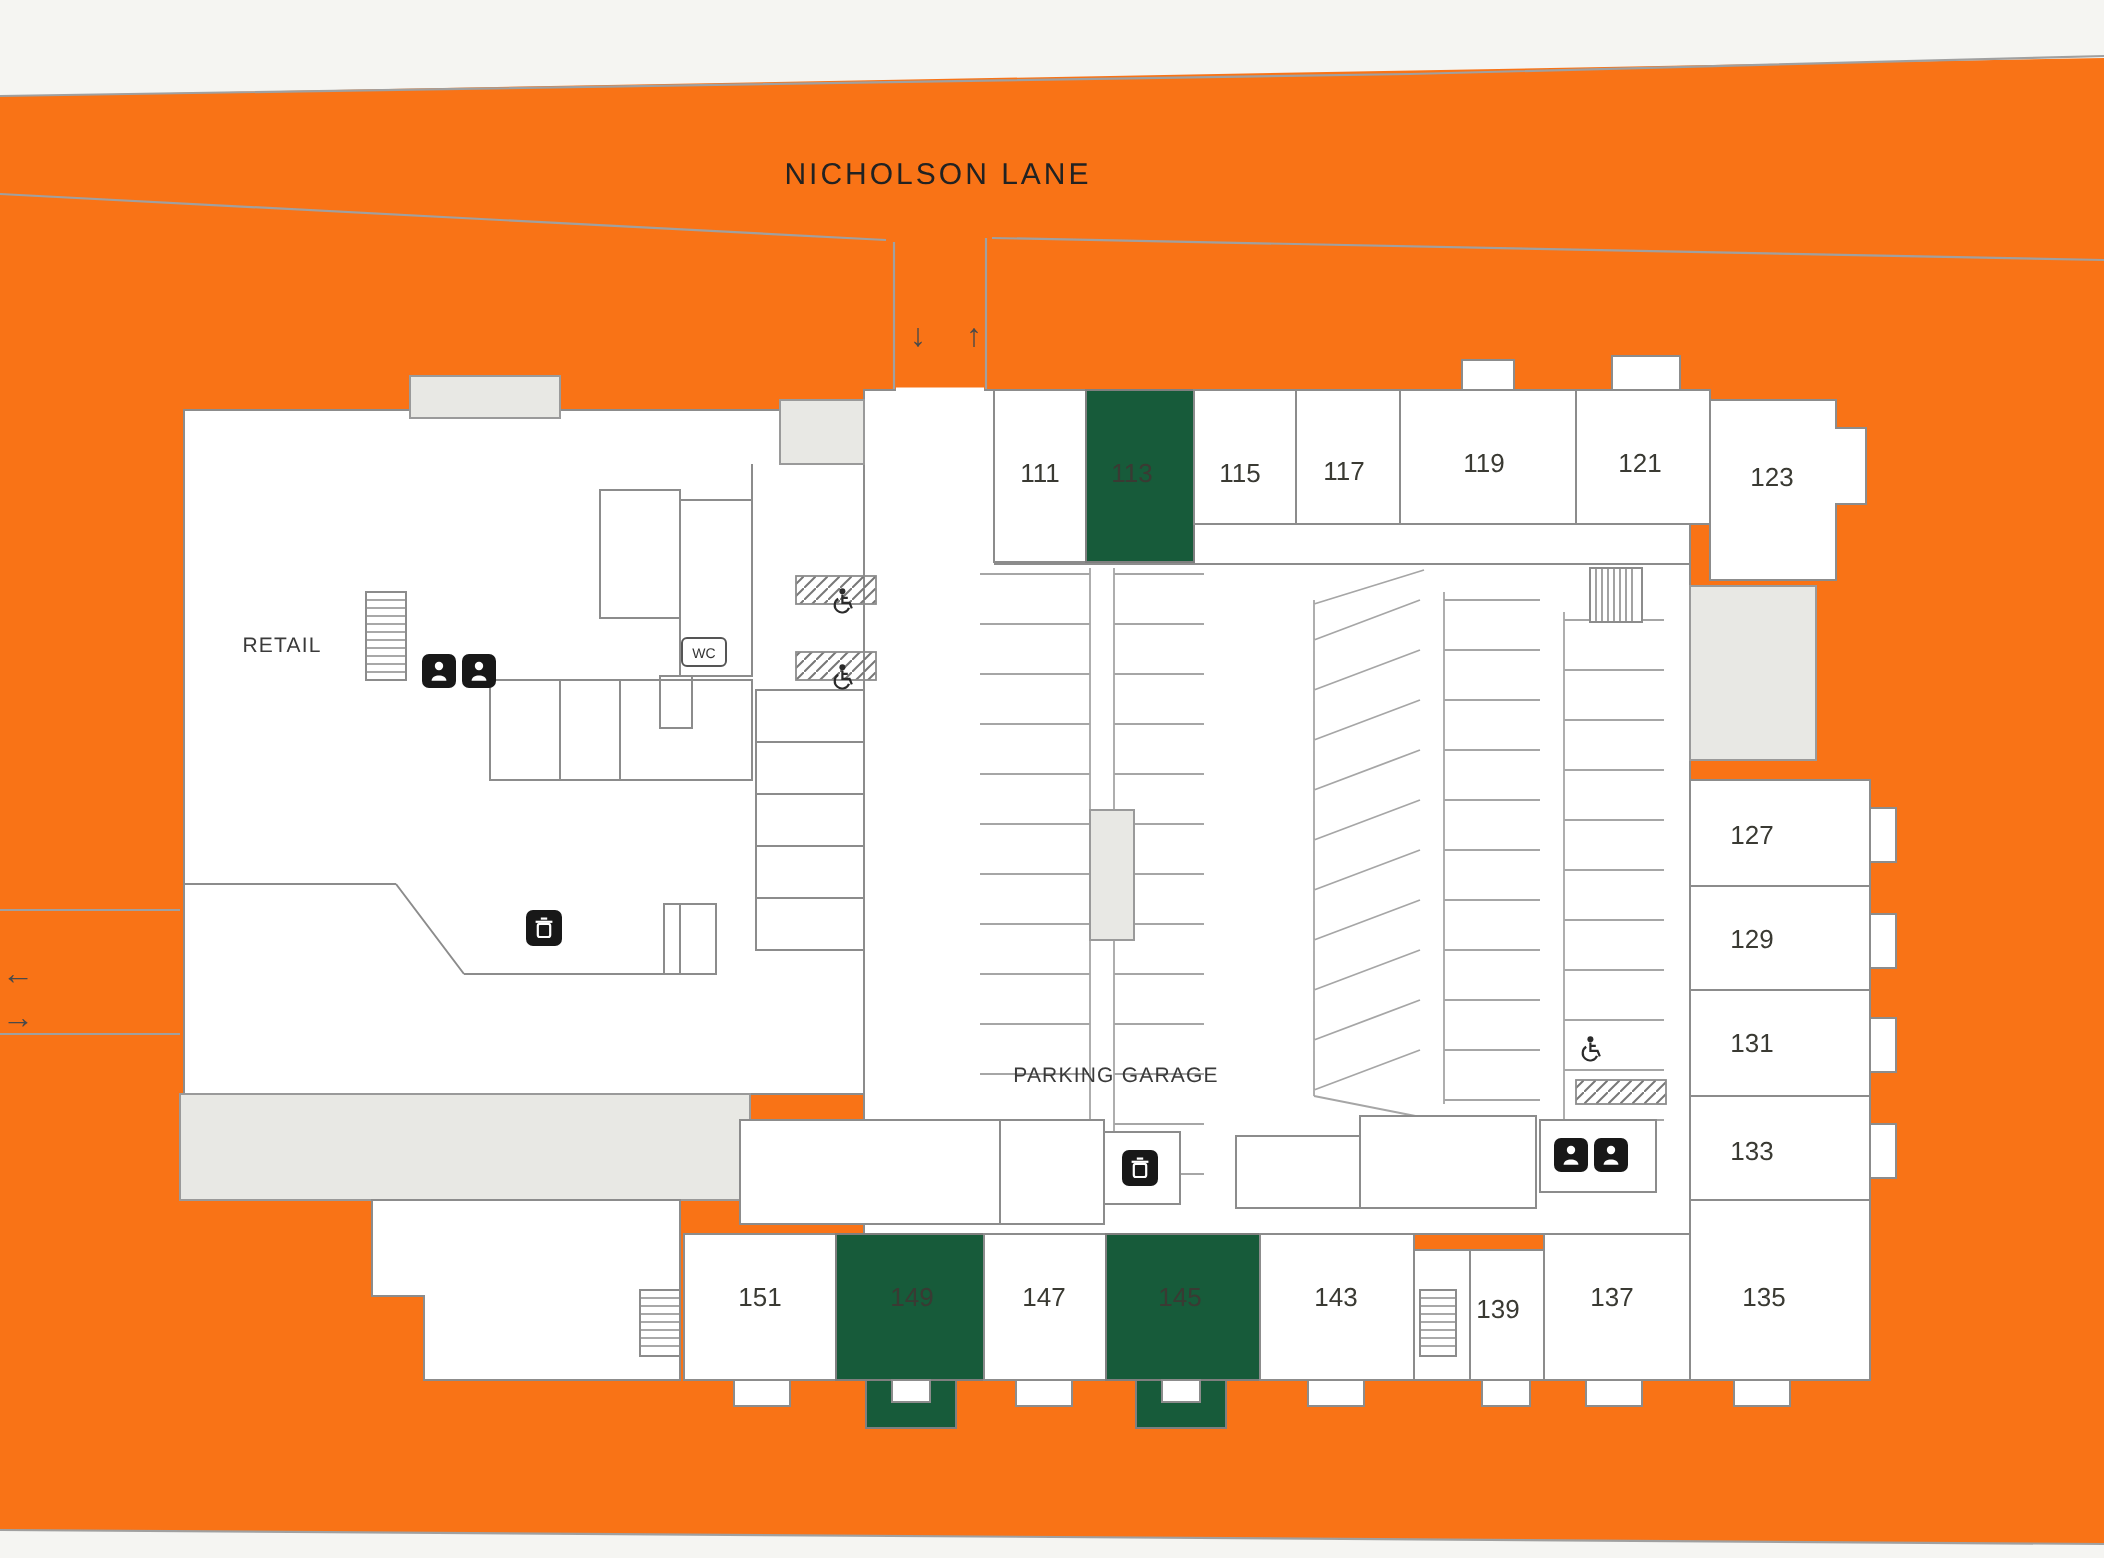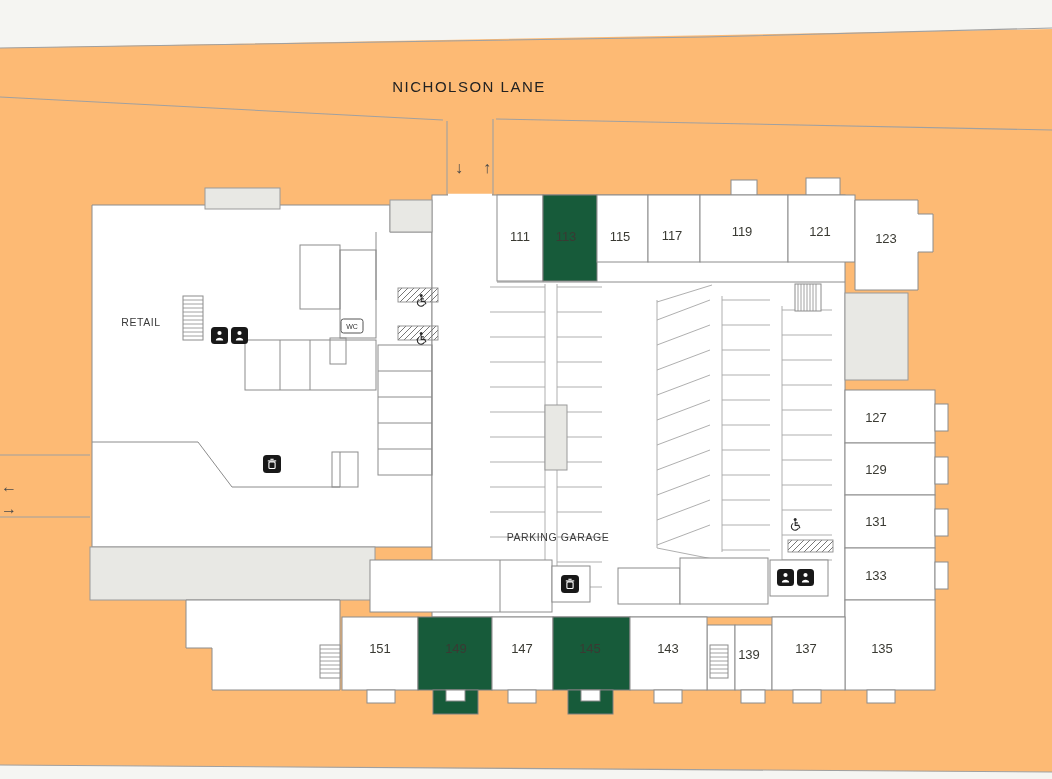--- a/index.html
+++ b/index.html
@@ -1,16 +1,16 @@
 <!DOCTYPE html>
 <html><head>
 <meta charset="utf-8">
 <style>
   html,body{margin:0;padding:0;background:#fff;}
-  .wrap{position:relative;width:1052px;height:779px;overflow:hidden;background:#fdba74;}
+  .wrap{position:relative;width:1052px;height:779px;overflow:hidden;background:#f97316;}
   svg{display:block;font-family:"Liberation Sans","DejaVu Sans",sans-serif;}
   .road{fill:none;stroke:#a0a0a0;stroke-width:1.1;}
   .wall{fill:none;stroke:#8c8c8c;stroke-width:1;}
   .wallf{fill:#ffffff;stroke:#8c8c8c;stroke-width:1;}
   .grayf{fill:#e8e8e4;stroke:#9a9a9a;stroke-width:1;}
   .stall{fill:none;stroke:#a6a6a6;stroke-width:0.9;}
   .rung{fill:none;stroke:#8c8c8c;stroke-width:0.8;}
   .hl{stroke:#7f7f7f;stroke-width:1;}
   .unit-label{font-size:13px;fill:#3a3a33;text-anchor:middle;}
   .street-label{font-size:15px;fill:#222;letter-spacing:1.5px;text-anchor:middle;}

